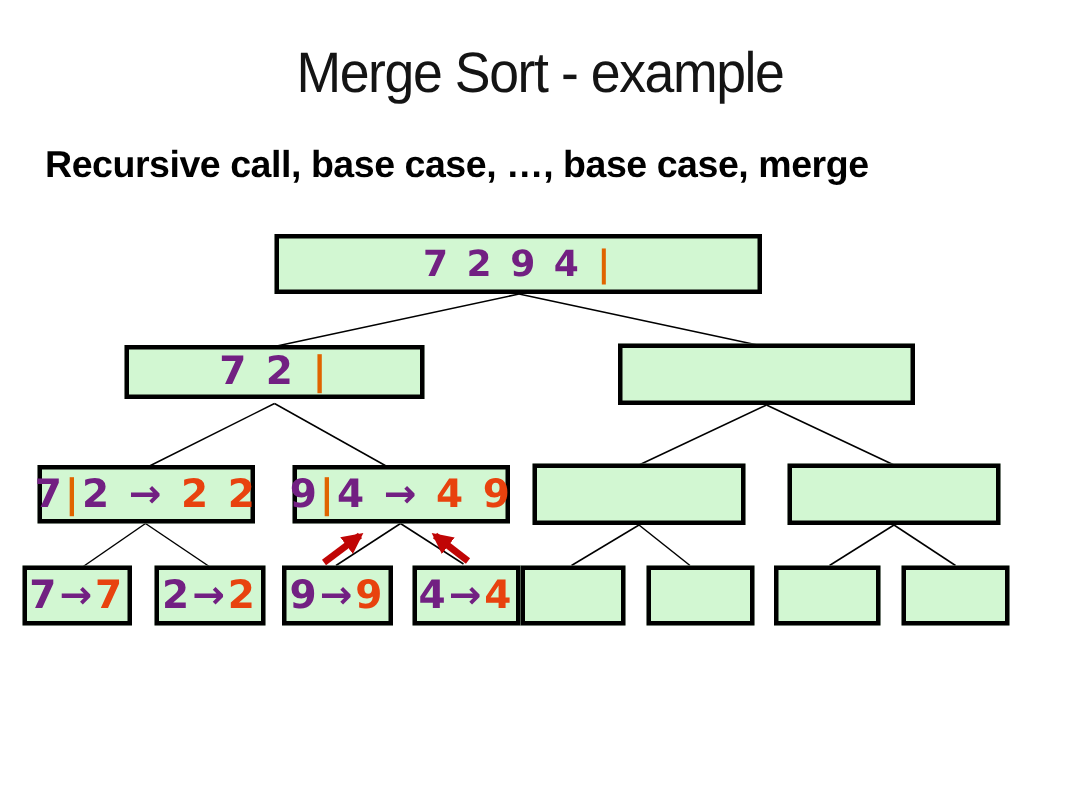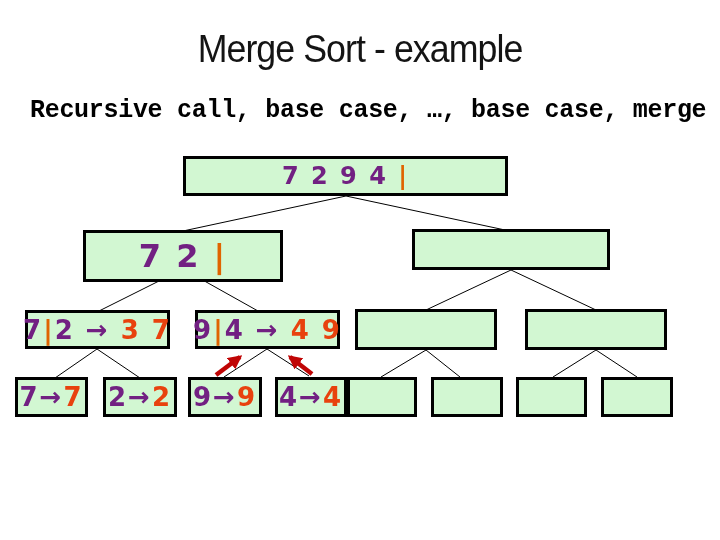--- a/index.html
+++ b/index.html
@@ -9,21 +9,21 @@
   }
   .title{
     position:absolute;left:0;top:28px;width:720px;text-align:center;
     font-family:"Liberation Sans",sans-serif;
     font-size:38px;font-weight:400;letter-spacing:-1px;color:var(--title-color,#141414);
     transform:scaleX(0.94);transform-origin:50% 50%;
     white-space:nowrap;
   }
   .subtitle{
     position:absolute;left:30px;top:96px;
-    font-family:Liberation Mono, monospace;font-weight:700;font-size:25px;color:#000;
+    font-family:Liberation Sans, sans-serif;font-weight:700;font-size:25px;color:#000;
     white-space:nowrap;letter-spacing:-0.3px;
   }
   .diagram{position:absolute;left:0;top:0;width:720px;height:540px;}
   svg.connectors{position:absolute;left:0;top:0;z-index:0;pointer-events:none;}
   .tline{stroke:#000;stroke-width:1;}
   .rarrow{stroke:var(--red,#c00505);stroke-width:4.5;}
   #ah path{fill:var(--red,#c00505);}
   .node{
     position:absolute;z-index:1;box-sizing:border-box;
     background:var(--box-fill,#d2f7d2);border:3px solid #000;
@@ -65,31 +65,31 @@
     <line class="tline" x1="596" y1="350" x2="637" y2="377"></line>
     <line class="rarrow" x1="216" y1="375" x2="240" y2="357" marker-end="url(#ah)"></line>
     <line class="rarrow" x1="312" y1="374" x2="290" y2="357" marker-end="url(#ah)"></line>
   </svg>
 
   <div class="node" style="left:183px;top:156px;width:325px;height:40px;font-size:24px">
     <span class="seg" data-color="purple">7 2 9 4 </span>
     <span class="seg" data-color="orange">|</span>
   </div>
 
-  <div class="node" style="left:83px;top:230px;width:200px;height:52px;font-size:32px">
+  <div class="node" style="left:83px;top:230px;width:200px;height:36px;font-size:26px">
     <span class="seg" data-color="purple">7 2 </span>
     <span class="seg" data-color="orange">|</span>
   </div>
   <div class="node" style="left:412px;top:229px;width:198px;height:41px;font-size:26px"></div>
 
   <div class="node" style="left:25px;top:310px;width:145px;height:39px;font-size:26px">
     <span class="seg" data-color="purple">7</span>
     <span class="seg" data-color="orange">|</span>
     <span class="seg" data-color="purple">2 → </span>
-    <span class="seg" data-color="redorange">3 7</span>
+    <span class="seg" data-color="redorange">2 2</span>
   </div>
   <div class="node" style="left:195px;top:310px;width:145px;height:39px;font-size:26px">
     <span class="seg" data-color="purple">9</span>
     <span class="seg" data-color="orange">|</span>
     <span class="seg" data-color="purple">4 → </span>
     <span class="seg" data-color="redorange">4 9</span>
   </div>
   <div class="node" style="left:355px;top:309px;width:142px;height:41px;font-size:26px"></div>
   <div class="node" style="left:525px;top:309px;width:142px;height:41px;font-size:26px"></div>
 

